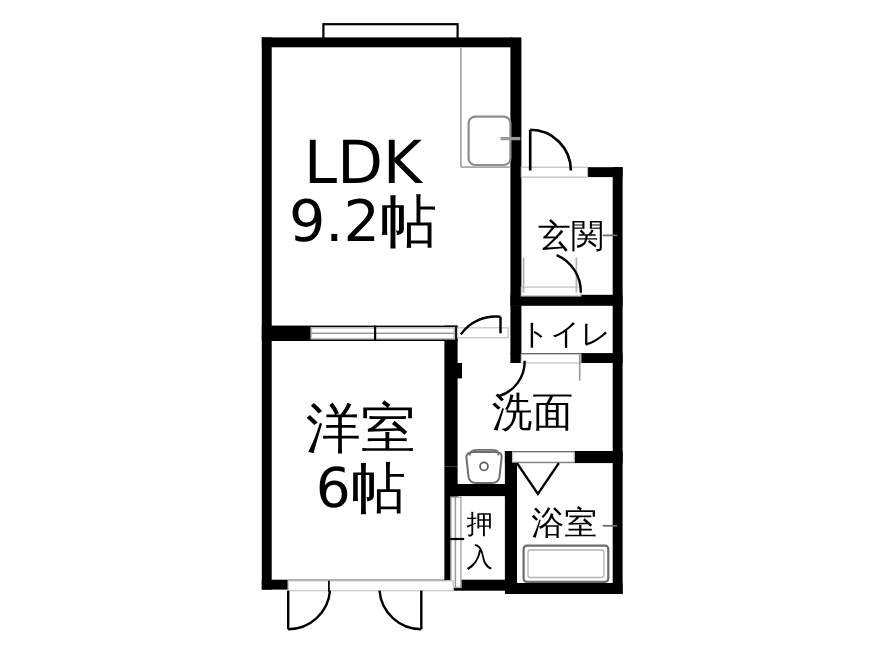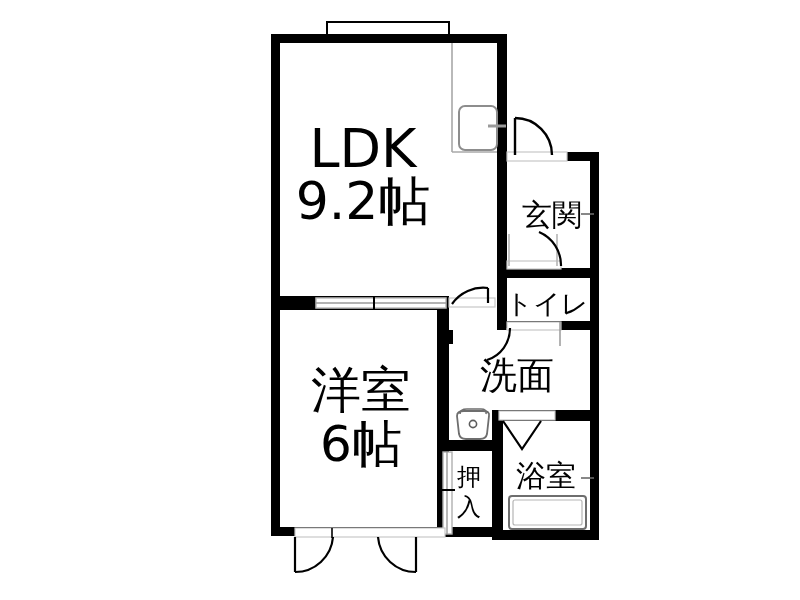--- a/index.html
+++ b/index.html
@@ -1,20 +1,20 @@
 <!DOCTYPE html>
 <html><head>
 <meta charset="utf-8">
 <style>
   html,body{margin:0;padding:0;background:#ffffff;}
   body{
     width:800px;height:600px;overflow:hidden;
     font-family:"DejaVu Sans","Liberation Sans",sans-serif;
   }
-  #stage{position:relative;width:656px;height:600px;background:#fca5a5;margin-left:33px;}
+  #stage{position:relative;width:656px;height:600px;background:#fca5a5;}
   svg{display:block;}
   .lbl{
     font-family:"DejaVu Sans","Liberation Sans",sans-serif;
     fill:#000000;
     dominant-baseline:middle;
     text-anchor:middle;
     white-space:pre;
   }
 </style>
 </head>

